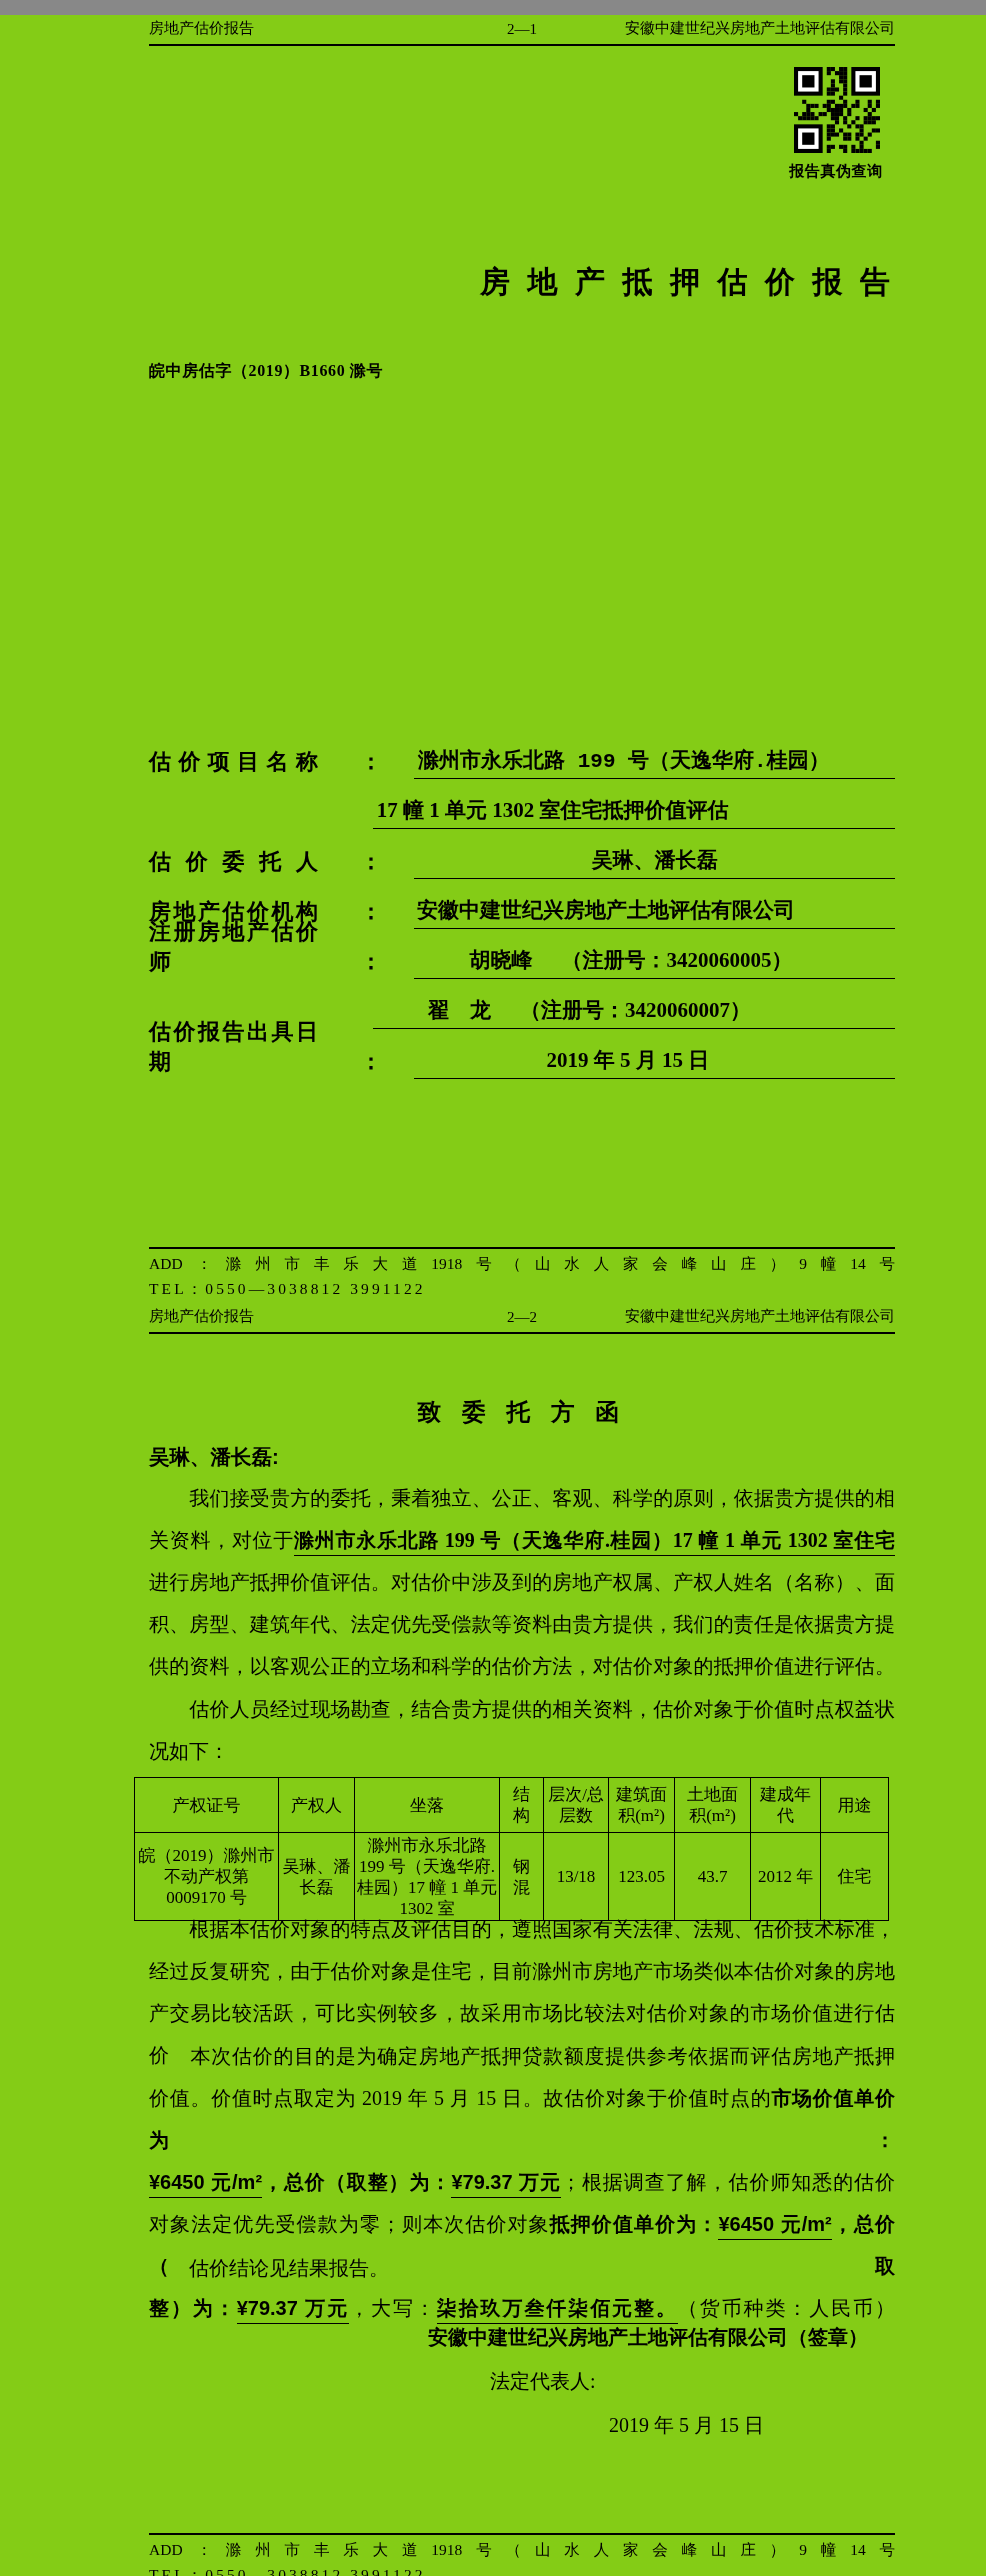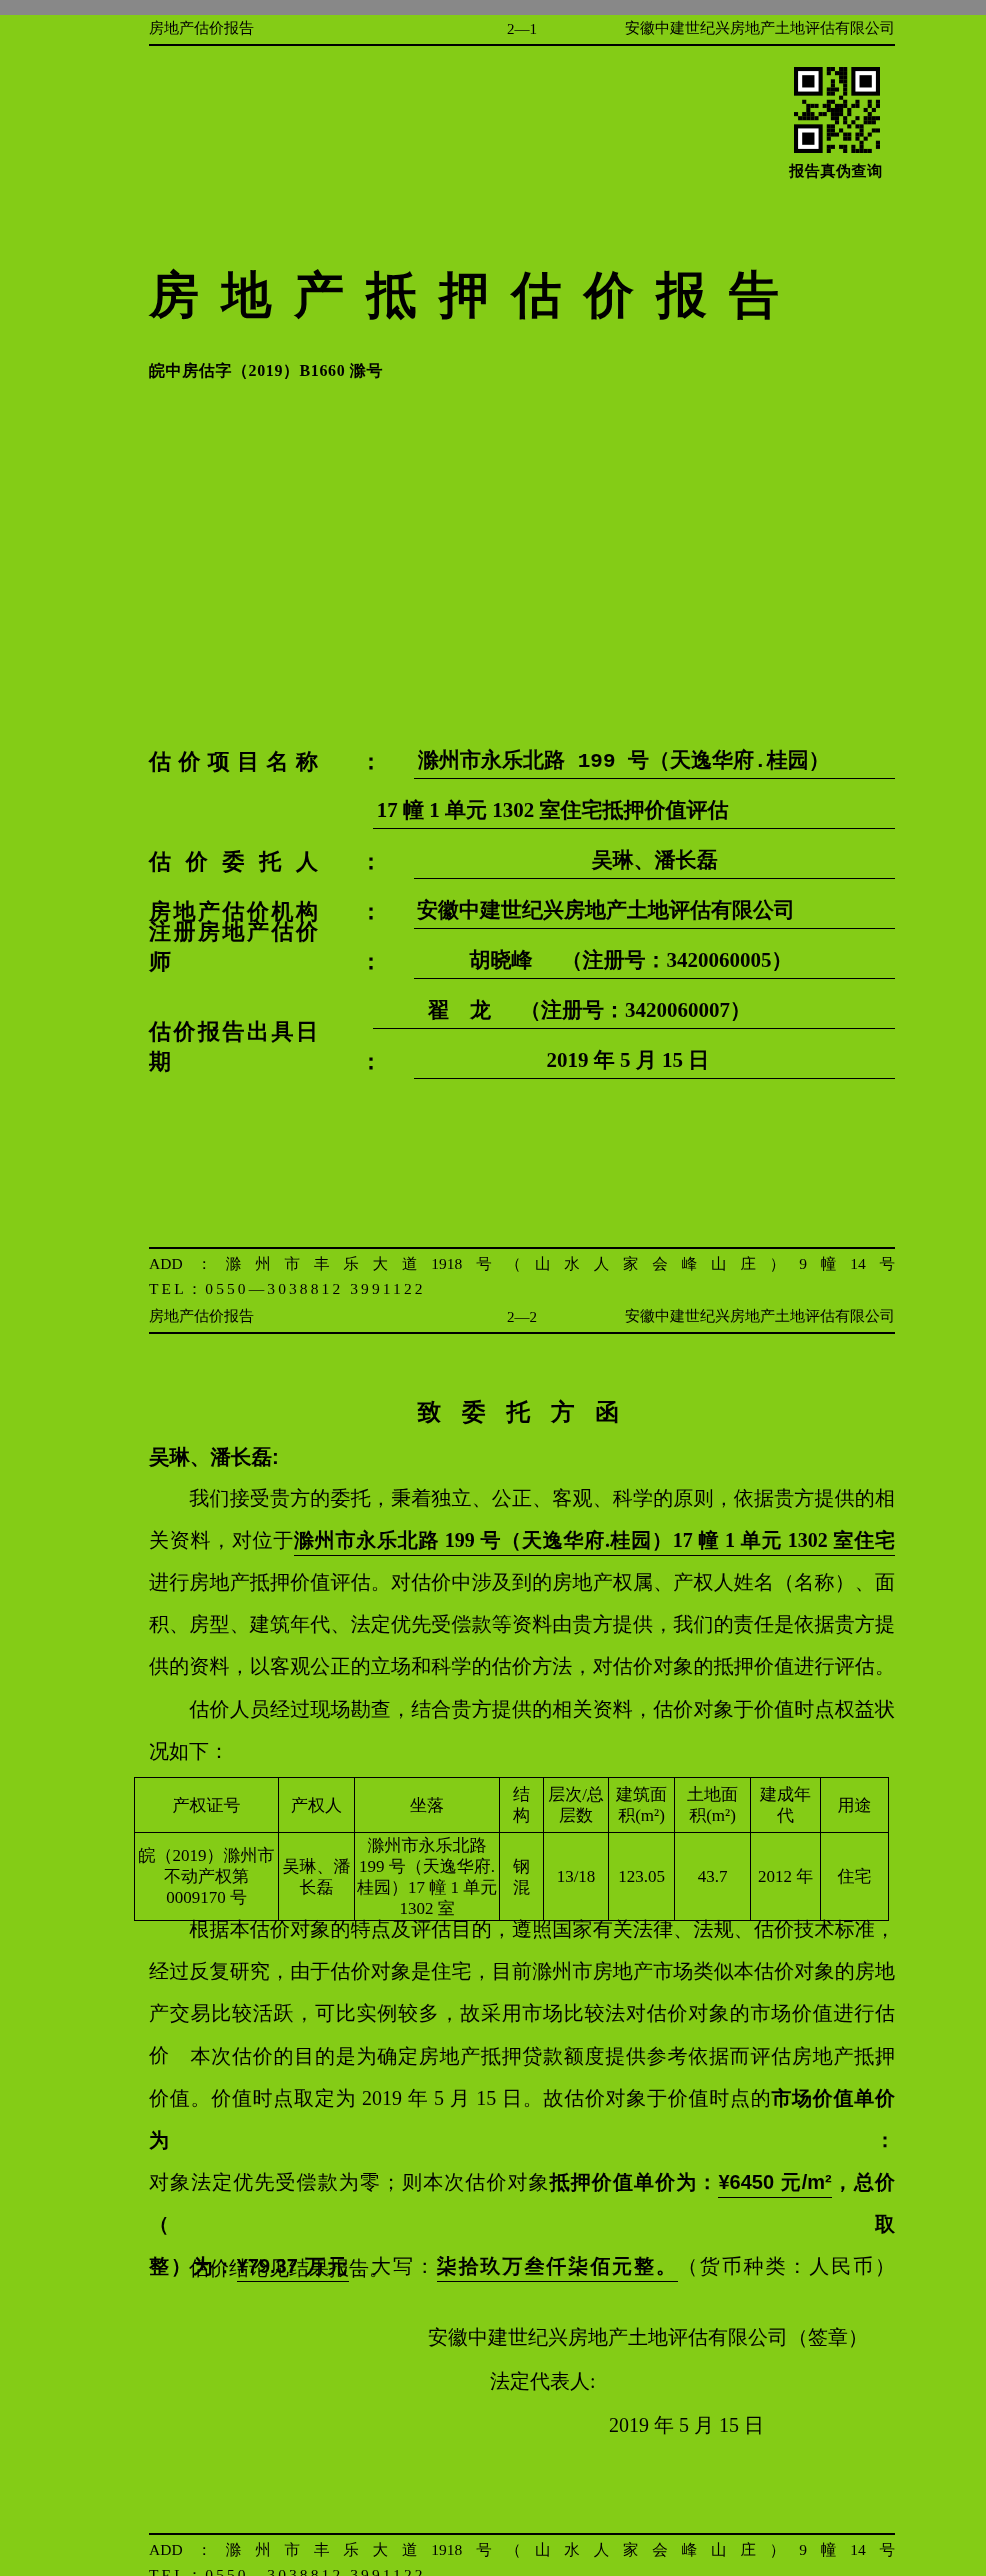--- a/index.html
+++ b/index.html
@@ -21,22 +21,22 @@
   .runhdr .hl{flex:1;text-align:left;}
   .runhdr .hc{flex:0 0 auto;text-align:center;}
   .runhdr .hr{flex:1;text-align:right;}
 
   
   #qr-box{left:794px;top:52px;width:86px;height:86px;}
   #qr-label{left:785px;top:147px;width:102px;text-align:center;
             font-size:15px;font-weight:bold;letter-spacing:0.6px;}
 
   
-  #cover-title{left:149px;top:247px;width:746px;text-align:left;
-               font-size:50px;font-weight:bold;letter-spacing:5px;}
+  #cover-title{left:149px;top:247px;width:746px;text-align:right;
+               font-size:30px;font-weight:bold;letter-spacing:5px;}
   #cover-docno{left:149px;top:346px;width:746px;text-align:left;
                font-size:16px;font-weight:bold;letter-spacing:0.6px;}
 
   
   #cover-form{left:149px;top:714px;width:746px;}
   .frow{display:flex;align-items:flex-end;height:50px;gap:42px;}
   .flabel{width:169px;font-size:22px;font-weight:bold;
           text-align:justify;text-align-last:justify;padding-bottom:2.5px;}
   .fcolon{font-size:22px;font-weight:bold;padding-bottom:2.5px;width:12.4px;}
   .fblank{width:182px;}
@@ -67,21 +67,21 @@
   #rights-table table{border-collapse:collapse;table-layout:fixed;width:753px;
                       font-size:17px;}
   #rights-table th,#rights-table td{border:1.2px solid #000;text-align:center;
       vertical-align:middle;white-space:pre-line;padding:1.2px 1.2px;line-height:21px;
       font-weight:normal;overflow:hidden;}
   #rights-table th{height:52px;}
   #rights-table td{height:76px;}
 
   #letter-signature{left:149px;top:2309px;width:746px;font-size:20px;
                     text-align:right;padding-right:0;box-sizing:border-box;}
-  #letter-signature span{margin-right:27px;}
+  #letter-signature span{margin-right:27px;font-weight:bold;}
   #legal-rep{left:149px;top:2353px;width:746px;font-size:20px;padding-left:341px;box-sizing:border-box;}
   #sign-date{left:149px;top:2397px;width:746px;font-size:20px;padding-left:460px;box-sizing:border-box;}
 </style>
 </head>
 <body>
 
 <div id="page">
 
   <div class="abs content runhdr" style="top:3.7px;">
     <span class="hl">房地产估价报告</span>
@@ -346,20 +346,21 @@
 
   <div class="abs para" style="top:1893px;">
     <div class="jline">　　根据本估价对象的特点及评估目的，遵照国家有关法律、法规、估价技术标准，</div>
     <div class="jline">经过反复研究，由于估价对象是住宅，目前滁州市房地产市场类似本估价对象的房地</div>
     <div class="jline">产交易比较活跃，可比实例较多，故采用市场比较法对估价对象的市场价值进行估价。</div>
   </div>
 
   <div class="abs para" style="top:2020px;">
     <div class="jline">　　本次估价的目的是为确定房地产抵押贷款额度提供参考依据而评估房地产抵押</div>
     <div class="jline"><span>价值。价值时点取定为 2019 年 5 月 15 日。故估价对象于价值时点的</span><span class="em">市场价值单价为：</span></div>
+    <div class="jline"><span class="em u">¥6450 元/m²</span><span class="em">，总价（取整）为：</span><span class="em u">¥79.37 万元</span><span>；根据调查了解，估价师知悉的估价</span></div>
     <div class="jline"><span>对象法定优先受偿款为零；则本次估价对象</span><span class="em">抵押价值单价为：</span><span class="em u">¥6450 元/m²</span><span class="em">，总价（取</span></div>
     <div class="jline"><span class="em">整）为：</span><span class="em u">¥79.37 万元</span><span>，大写：</span><span class="em u">柒拾玖万叁仟柒佰元整。</span><span>（货币种类：人民币）</span></div>
   </div>
 
   <div class="abs para" style="top:2232px;">
     <div>　　估价结论见结果报告。</div>
   </div>
 
   <div class="abs" id="letter-signature">
     <span>安徽中建世纪兴房地产土地评估有限公司（签章）</span>

